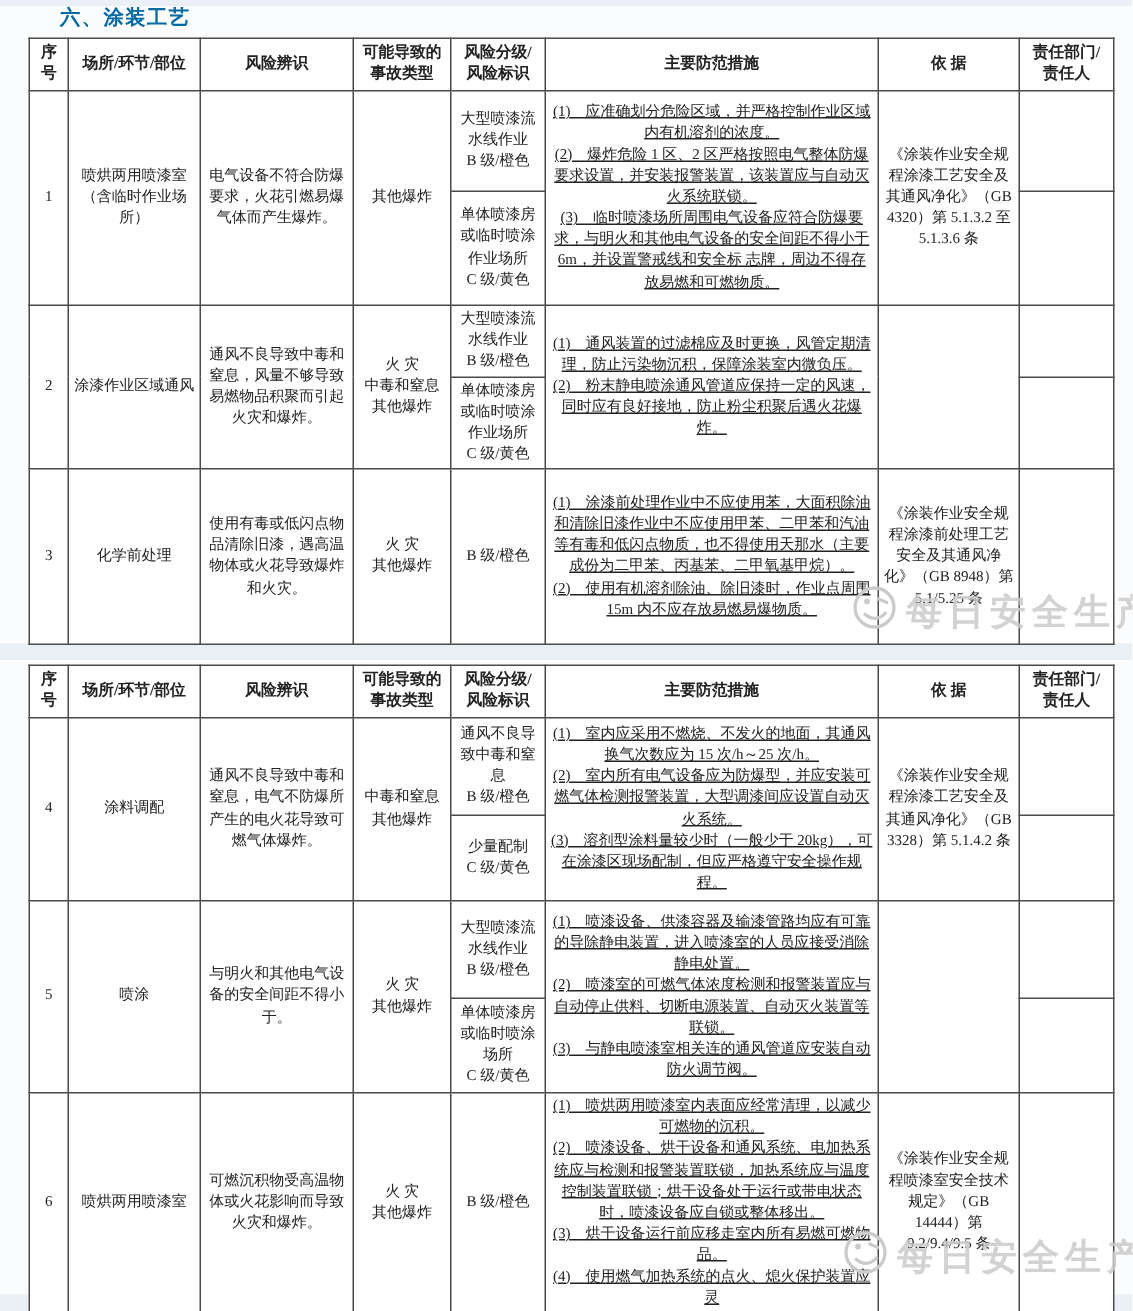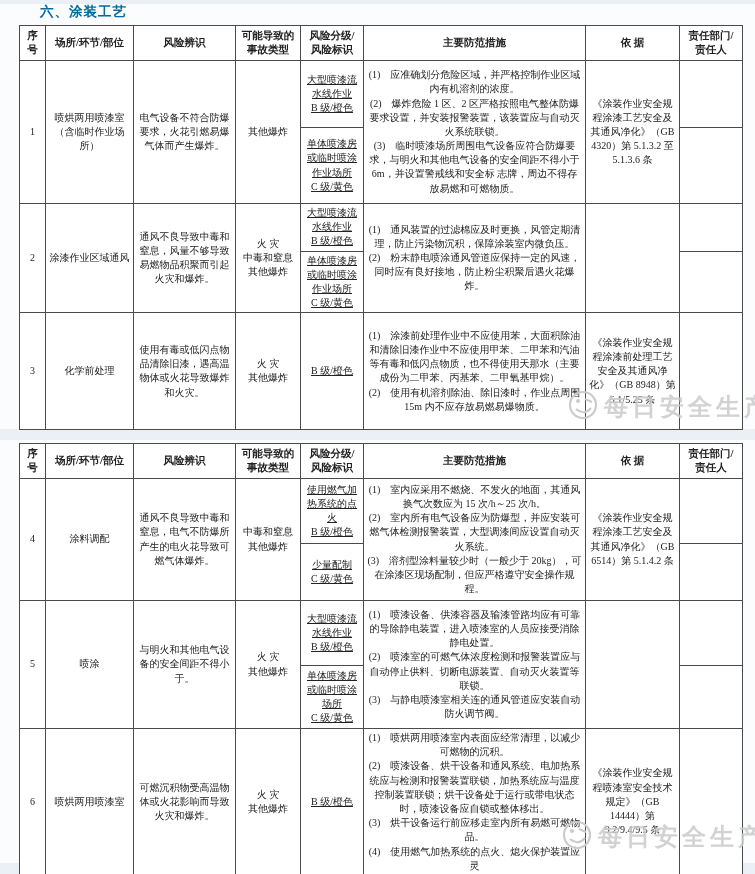--- a/index.html
+++ b/index.html
@@ -22,23 +22,23 @@
   table.risk th,table.risk td{
     border:1px solid #4a4a4a;
     padding:2px 3px;
     font-size:10px;line-height:1.42;
     vertical-align:middle;text-align:center;
     white-space:pre-line;
     overflow:hidden;
     color:#222;
   }
   table.risk th{font-weight:bold;font-size:10.5px;line-height:1.35;}
-  td.meas{text-align:left;padding:2px 5px;}
+  td.meas{text-align:left;padding:2px 5px;text-decoration:underline;}
   td.basis{text-align:left;padding:2px 5px;text-align:justify;}
-  td.grade{line-height:1.5;text-decoration:underline;}
+  td.grade{line-height:1.5;}
   .watermark{
     position:absolute;display:flex;align-items:center;gap:4px;
     color:#cbcbcb;pointer-events:none;white-space:nowrap;
   }
   .watermark .wm-text{
     font-size:24px;letter-spacing:4px;font-weight:bold;
     font-family:"Liberation Sans","DejaVu Sans",sans-serif;
     opacity:.85;
   }
 </style>
@@ -158,26 +158,26 @@
     <th>责任部门/
 责任人</th>
   </tr>
 
   <tr style="height:65px">
     <td rowspan="2">4</td>
     <td rowspan="2">涂料调配</td>
     <td rowspan="2">通风不良导致中毒和窒息，电气不防爆所产生的电火花导致可燃气体爆炸。</td>
     <td rowspan="2">中毒和窒息
 其他爆炸</td>
-    <td class="grade">使用燃气加热系统的点火
+    <td class="grade">通风不良导致中毒和窒息
 B 级/橙色</td>
     <td rowspan="2" class="meas">(1)　室内应采用不燃烧、不发火的地面，其通风换气次数应为 15 次/h～25 次/h。
 (2)　室内所有电气设备应为防爆型，并应安装可燃气体检测报警装置，大型调漆间应设置自动灭火系统。
 (3)　溶剂型涂料量较少时（一般少于 20kg），可在涂漆区现场配制，但应严格遵守安全操作规程。</td>
-    <td rowspan="2" class="basis">《涂装作业安全规程涂漆工艺安全及其通风净化》（GB 6514）第 5.1.4.2 条</td>
+    <td rowspan="2" class="basis">《涂装作业安全规程涂漆工艺安全及其通风净化》（GB 3328）第 5.1.4.2 条</td>
     <td></td>
   </tr>
   <tr style="height:57px">
     <td class="grade">少量配制
 C 级/黄色</td>
     <td></td>
   </tr>
 
   <tr style="height:65px">
     <td rowspan="2">5</td>

